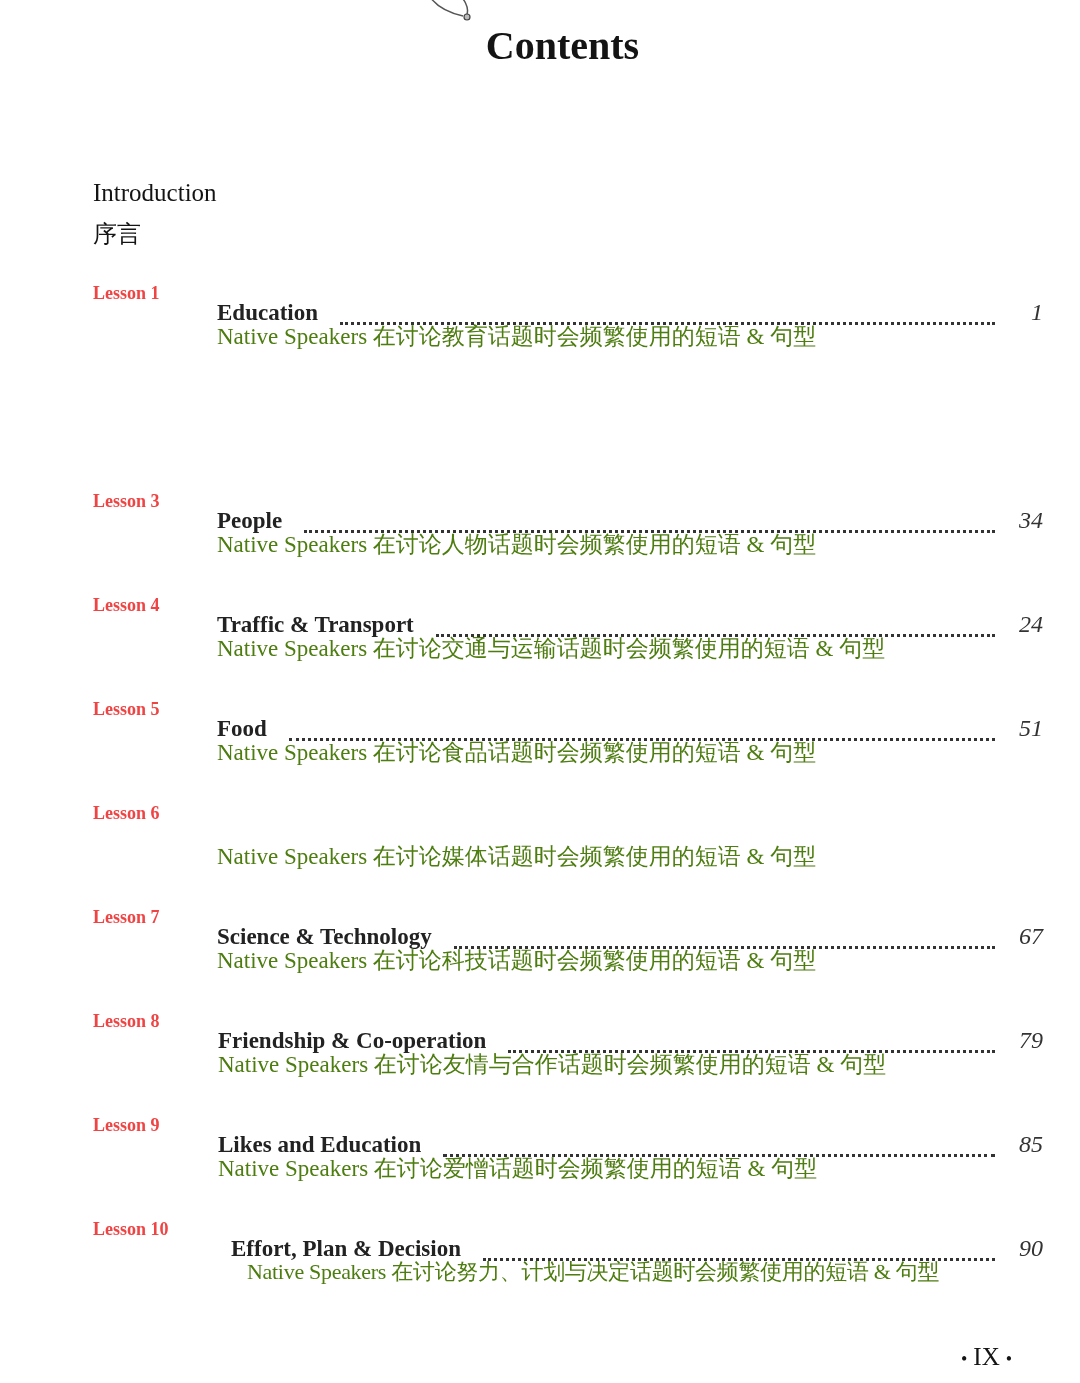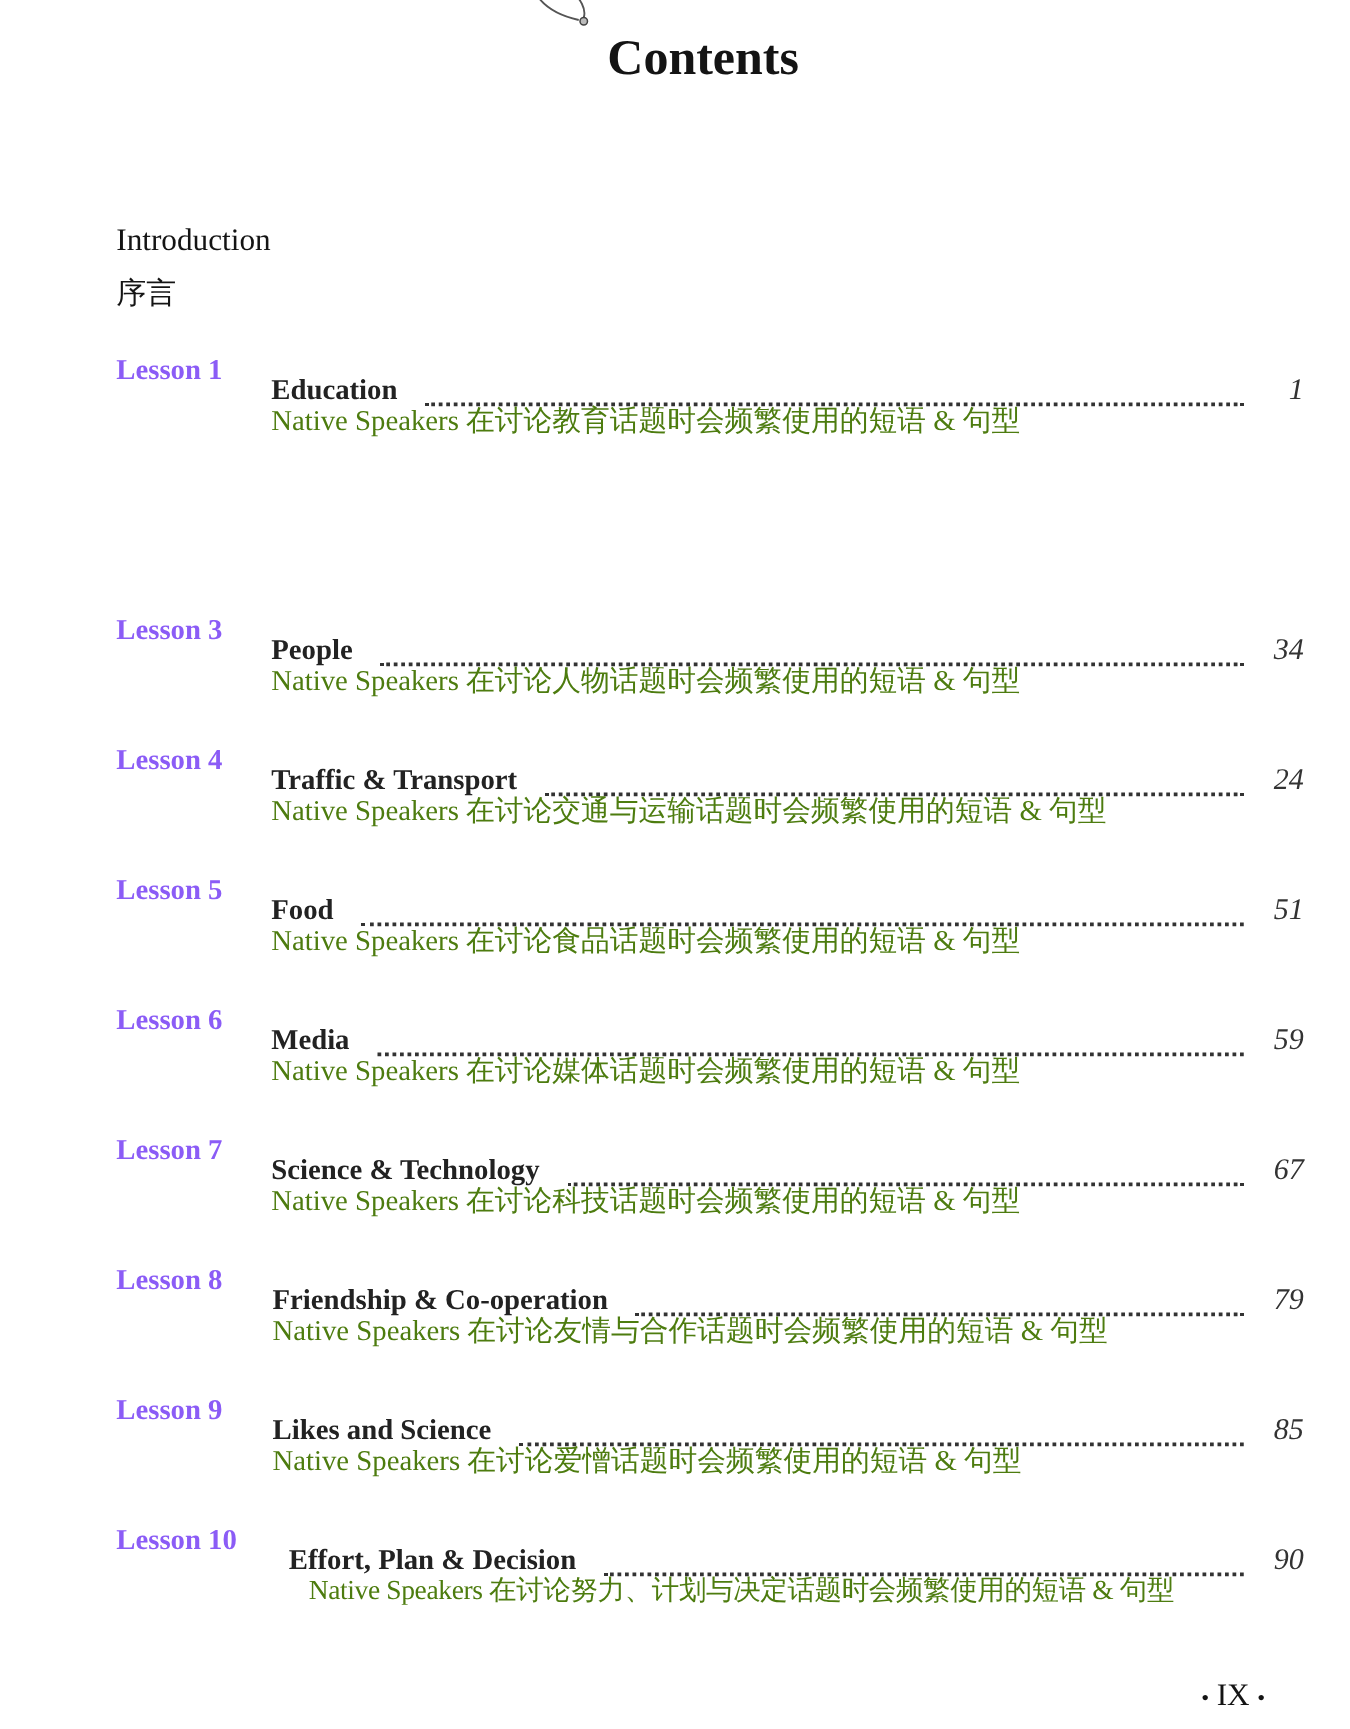--- a/index.html
+++ b/index.html
@@ -4,21 +4,21 @@
 <style>
   html, body { margin: 0; padding: 0; background: #ffffff; }
   body { width: 1080px; height: 1383px; position: relative; overflow: hidden; color: #141414; }
   .page { position: absolute; left: 0; top: 0; width: 888px; height: 1383px; }
   .deco { position: absolute; left: 425px; top: -8px; width: 60px; height: 40px; }
   .title { position: absolute; left: 0; width: 1080px; top: 22px; text-align: center;
            font-family: "Liberation Serif", serif; font-weight: bold; font-size: 40px; padding-left: 45px; box-sizing: border-box; letter-spacing: 0px; }
   .intro-en { position: absolute; left: 93px; top: 179px; font-family: "Liberation Serif", serif; font-size: 25px; }
   .intro-zh { position: absolute; left: 93px; top: 218px; font-family: Liberation Sans, sans-serif; font-size: 24px; }
   .entry { position: absolute; left: 93px; width: 950px; height: 80px; }
-  .lesson-num { position: absolute; left: 0; top: 0; font-family: "Liberation Serif", serif; font-weight: bold; font-size: 23px; color: #8b5cf6; }
+  .lesson-num { position: absolute; left: 0; top: 0; font-family: "Liberation Serif", serif; font-weight: bold; font-size: 18px; color: #ef4444; }
   .line1 { position: absolute; top: 0; right: 0; display: flex; align-items: baseline; height: 30px; margin-top: 16px; }
   .topic { font-family: "Liberation Serif", serif; font-weight: bold; font-size: 23px; color: #222; white-space: nowrap; }
   .leader { flex: 1; border-bottom: 3px dotted #333; margin: 0 14px 0 22px; height: 14px; align-self: center; transform: translateY(2px); }
   .pg { font-family: "Liberation Serif", serif; font-style: italic; font-size: 24px; color: #333; min-width: 34px; text-align: right; }
   .sub { position: absolute; top: 38px; font-family: Liberation Serif, serif; font-size: 23px; color: #4d7c0f; white-space: nowrap; }
   .footer { position: absolute; left: 955px; top: 1343px; font-family: "Liberation Serif", serif; font-size: 25px; }
   .footer .dot { font-size: 18px; margin: 0 6px; vertical-align: middle; }
 </style>
 </head>
 <body>
@@ -71,25 +71,20 @@
     <div class="line1" style="left:124px;">
       <span class="topic">Food</span>
       <span class="leader"></span>
       <span class="pg">51</span>
     </div>
     <div class="sub" style="left:124px;">Native Speakers 在讨论食品话题时会频繁使用的短语 &amp; 句型</div>
   </div>
 
   <div class="entry" style="top:803px;">
     <div class="lesson-num">Lesson 6</div>
-    <div class="line1" style="left:124px;">
-      <span class="topic">Media</span>
-      <span class="leader"></span>
-      <span class="pg">59</span>
-    </div>
     <div class="sub" style="left:124px;">Native Speakers 在讨论媒体话题时会频繁使用的短语 &amp; 句型</div>
   </div>
 
   <div class="entry" style="top:907px;">
     <div class="lesson-num">Lesson 7</div>
     <div class="line1" style="left:124px;">
       <span class="topic">Science &amp; Technology</span>
       <span class="leader"></span>
       <span class="pg">67</span>
     </div>
@@ -102,21 +97,21 @@
       <span class="topic">Friendship &amp; Co-operation</span>
       <span class="leader"></span>
       <span class="pg">79</span>
     </div>
     <div class="sub" style="left:125px;">Native Speakers 在讨论友情与合作话题时会频繁使用的短语 &amp; 句型</div>
   </div>
 
   <div class="entry" style="top:1115px;">
     <div class="lesson-num">Lesson 9</div>
     <div class="line1" style="left:125px;">
-      <span class="topic">Likes and Science</span>
+      <span class="topic">Likes and Education</span>
       <span class="leader"></span>
       <span class="pg">85</span>
     </div>
     <div class="sub" style="left:125px;">Native Speakers 在讨论爱憎话题时会频繁使用的短语 &amp; 句型</div>
   </div>
 
   <div class="entry" style="top:1219px;">
     <div class="lesson-num">Lesson 10</div>
     <div class="line1" style="left:138px;">
       <span class="topic">Effort, Plan &amp; Decision</span>

